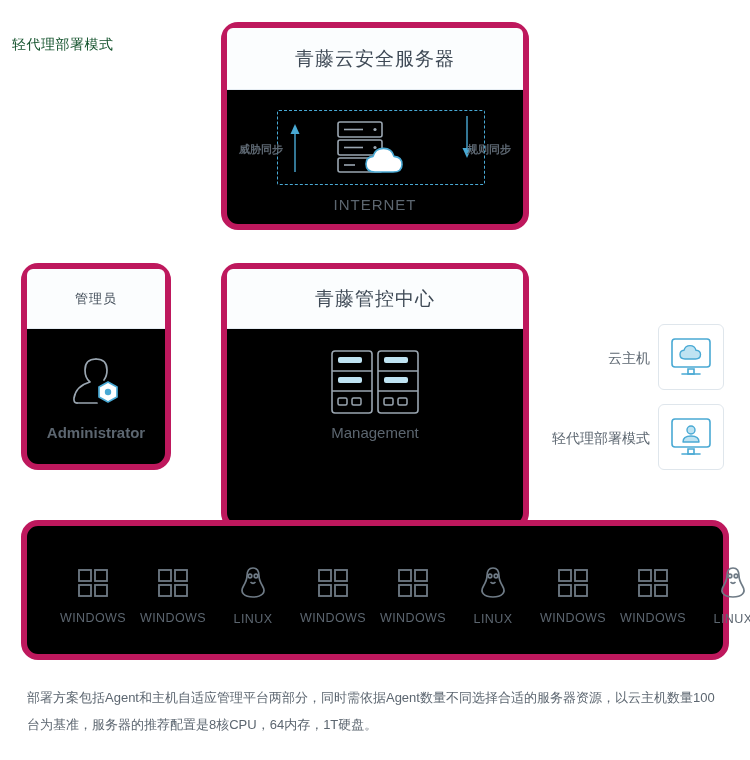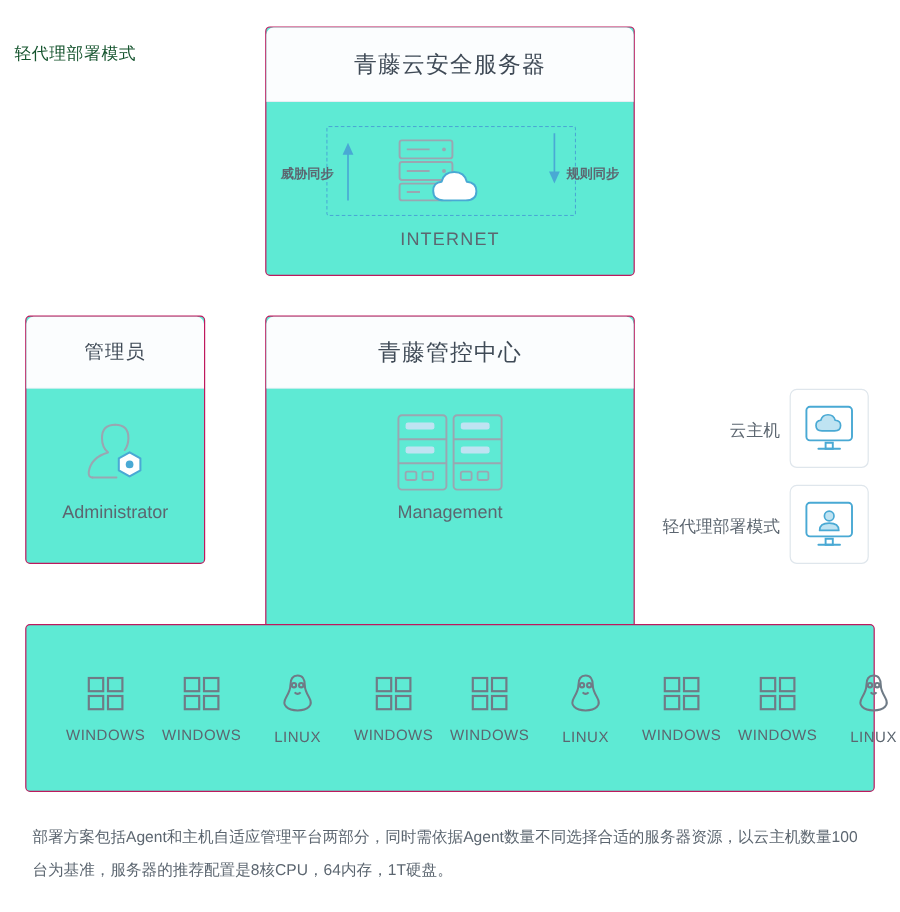--- a/index.html
+++ b/index.html
@@ -17,23 +17,23 @@
   }
   .page {
     position: relative;
     width: 750px;
     height: 760px;
   }
 
   
   .card {
     position: absolute;
-    background: #5eead4;
-    border: 1px solid #be185d;
-    border-radius: 4px;
+    background: #000000;
+    border: 6px solid #be185d;
+    border-radius: 17px;
     box-sizing: border-box;
   }
   .card-head {
     border-bottom: 1px solid #e6edf3;
     box-sizing: border-box;
     display: flex;
     align-items: center;
     justify-content: center;
     background: #fbfdfe;
     border-radius: 6px 6px 0 0;
@@ -115,21 +115,21 @@
     width: 150px;
     height: 207px;
   }
   #admin-card .card-head {
     height: 60px;
   }
   #admin-card .card-body {
     height: 145px;
   }
   #admin-card .title {
-    font-size: 16px;
+    font-size: 13px;
   }
   .center-icon {
     position: absolute;
     left: 0;
     right: 0;
     display: flex;
     justify-content: center;
   }
   .caption {
     position: absolute;
@@ -277,21 +277,21 @@
         <svg width="64" height="64" viewBox="0 0 64 64">
           <g fill="none" stroke="#9aa6b1" stroke-width="1.7" stroke-linecap="round" stroke-linejoin="round">
             <path d="M32 8 q-11 0 -11 11 q0 8 5 12 q-14 4 -16 16 q-0.6 5 3 5"></path>
             <path d="M32 8 q11 0 11 11 q0 6 -3 10"></path>
             <path d="M13 52 h20"></path>
           </g>
           <path d="M44 31 l9 5 v10 l-9 5 l-9 -5 v-10 z" fill="#ffffff" stroke="#49a9d4" stroke-width="1.7" stroke-linejoin="round"></path>
           <circle cx="44" cy="41" r="3.2" fill="#49a9d4"></circle>
         </svg>
       </div>
-      <div class="caption" style="top:95px;">Administrator</div>
+      <div class="caption" style="top:95px;font-weight:bold;">Administrator</div>
     </div>
   </div>
 
   <div class="card" id="mgmt-card">
     <div class="card-head">
       <span class="title">青藤管控中心</span>
     </div>
     <div class="card-body">
       <div class="center-icon" style="top:20px;">
         <svg width="90" height="66" viewBox="0 0 90 66">

